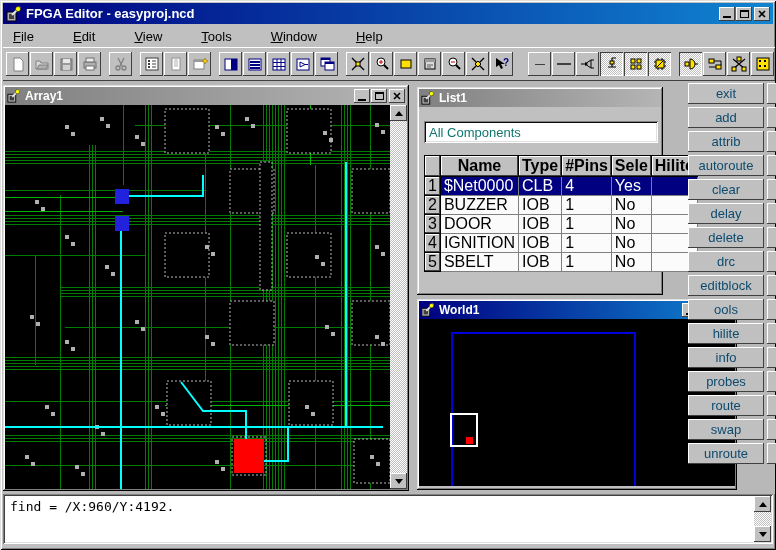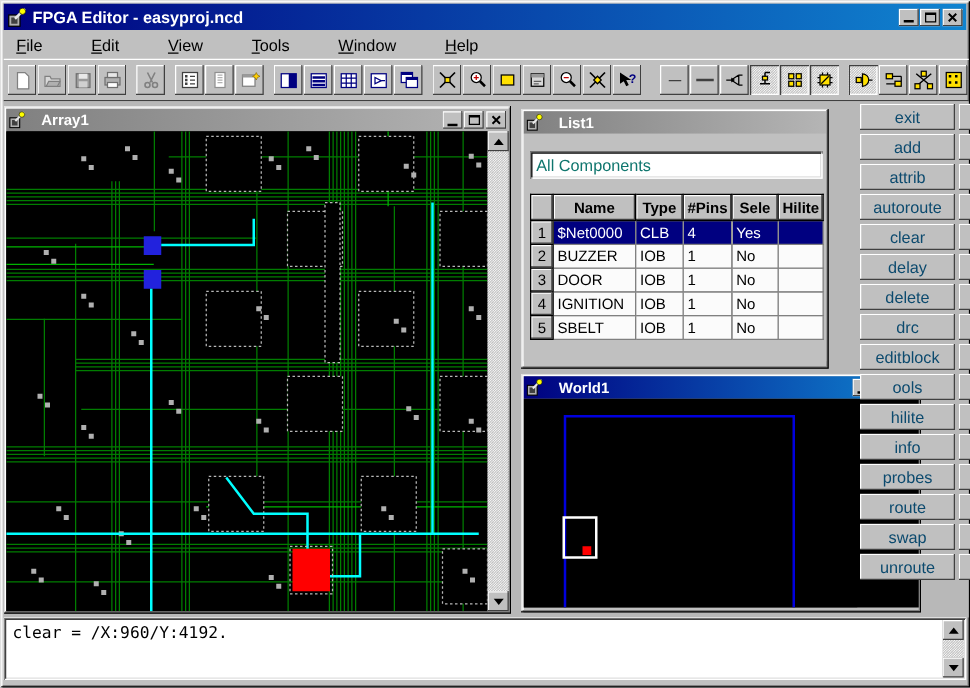--- a/index.html
+++ b/index.html
@@ -28,34 +28,34 @@
   .tbtn.active{box-shadow:inset 1px 1px 0 #404040,inset -1px -1px 0 #fff;}
   .tgap{width:7px;flex:none;}
   .ln-thin{width:10px;height:1px;background:#404040;}
   .ln-thick{width:14px;height:2px;background:#404040;}
   
   .mdi{position:absolute;left:3px;top:81px;right:1px;height:413px;background:#b8b8b8;}
   .child{position:absolute;box-shadow:inset -1px -1px 0 #000,inset 1px 1px 0 #dfdfdf,inset -2px -2px 0 #808080,inset 2px 2px 0 #fff;background:#c0c0c0;padding:2px;box-sizing:border-box;}
   .child-title{height:18px;display:flex;align-items:center;padding:0 2px;flex:none;}
   .child-title.inactive{background:linear-gradient(90deg,#808080,#b5b5b5);}
   .child-title.active{background:linear-gradient(90deg,#000080,#1084d0);}
-  .child-title .title{color:#fff;font-weight:bold;font-size:12px;margin-left:12px;flex:1;white-space:nowrap;}
+  .child-title .title{color:#fff;font-weight:bold;font-size:12px;margin-left:4px;flex:1;white-space:nowrap;}
   .cb{width:16px;height:14px;display:flex;align-items:center;justify-content:center;flex:none;margin-left:1px;}
   
   .vscroll{position:absolute;top:0;right:0;bottom:0;width:17px;display:flex;flex-direction:column;}
   .sb-btn{height:16px;flex:none;display:flex;align-items:center;justify-content:center;}
   .sb-track{flex:1;}
   .tri-up{width:0;height:0;border-left:4px solid transparent;border-right:4px solid transparent;border-bottom:5px solid #000;}
   .tri-down{width:0;height:0;border-left:4px solid transparent;border-right:4px solid transparent;border-top:5px solid #000;}
   
   .list-body{position:relative;height:182px;background:#c0c0c0;}
   .combo{position:absolute;left:5px;top:14px;right:3px;height:22px;background:#fff;
     font-size:13px;display:flex;align-items:center;padding-left:5px;box-sizing:border-box;
     box-shadow:inset 1px 1px 0 #808080,inset -1px -1px 0 #fff,inset 2px 2px 0 #0a0a0a,inset -2px -2px 0 #dfdfdf;color:#0f766e;}
-  table.comp{position:absolute;left:5px;top:48px;border-collapse:collapse;table-layout:fixed;font-size:12px;}
+  table.comp{position:absolute;left:5px;top:48px;border-collapse:collapse;table-layout:fixed;font-size:16px;}
   table.comp td{border:1px solid #808080;background:#fbfbfb;height:18px;padding:0 3px;overflow:hidden;white-space:nowrap;color:#000;}
   table.comp td.hdr{background:#c0c0c0;font-weight:bold;text-align:center;
     box-shadow:inset -1px -1px 0 #404040,inset 1px 1px 0 #fff;border:1px solid #000;height:20px;}
   table.comp td.rn{background:#c0c0c0;text-align:center;box-shadow:inset -1px -1px 0 #404040,inset 1px 1px 0 #fff;border:1px solid #000;}
   tr.sel td.data{background:#000080;color:#fff;}
   
   .sidebar{position:absolute;left:685px;top:2px;width:76px;}
   .side-btn{width:76px;height:21px;margin-bottom:3px;font-size:13px;display:flex;align-items:center;justify-content:center;color:#0c4a6e;}
   .sliver{position:absolute;left:764px;top:2px;width:12px;}
   .sliver-seg{width:12px;height:21px;margin-bottom:3px;}
@@ -522,21 +522,21 @@
         <div class="sliver-seg raised-thin"></div>
         <div class="sliver-seg raised-thin"></div>
         <div class="sliver-seg raised-thin"></div>
         <div class="sliver-seg raised-thin"></div>
         <div class="sliver-seg raised-thin"></div>
         <div class="sliver-seg raised-thin"></div>
     </div>
   </div>
 
   <div class="command">
-    <div class="text">clear = /X:960/Y:4192.</div>
+    <div class="text">find = /X:960/Y:4192.</div>
     <div class="vscroll">
       <span class="sb-btn raised-thin">
           <span class="tri-up"></span>
         </span>
       <span class="sb-track checker"></span>
       <span class="sb-btn raised-thin">
           <span class="tri-down"></span>
         </span>
     </div>
   </div>

